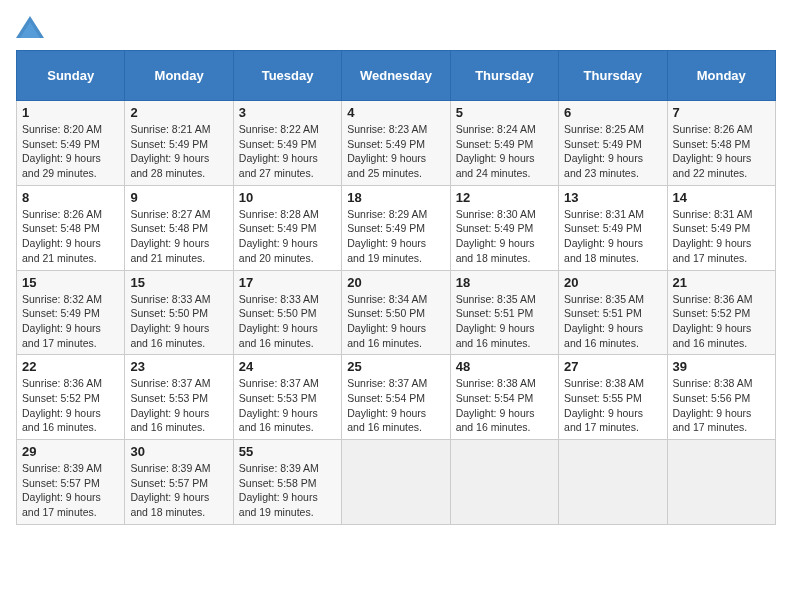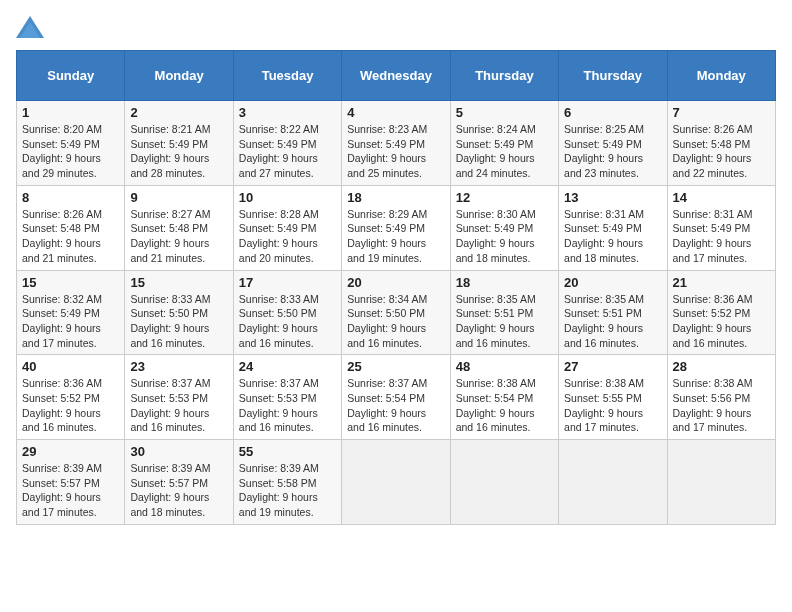--- a/index.html
+++ b/index.html
@@ -240,21 +240,21 @@
       </td>
         <td>
         <span class="day-number">21</span>
         <div class="day-info">
           Sunrise: 8:36 AM<br>Sunset: 5:52 PM<br>Daylight: 9 hours and 16 minutes.
         </div>
       </td>
       </tr>
       <tr>
         <td>
-        <span class="day-number">40</span>
+        <span class="day-number">22</span>
         <div class="day-info">
           Sunrise: 8:36 AM<br>Sunset: 5:52 PM<br>Daylight: 9 hours and 16 minutes.
         </div>
       </td>
         <td>
         <span class="day-number">23</span>
         <div class="day-info">
           Sunrise: 8:37 AM<br>Sunset: 5:53 PM<br>Daylight: 9 hours and 16 minutes.
         </div>
       </td>
@@ -276,21 +276,21 @@
           Sunrise: 8:38 AM<br>Sunset: 5:54 PM<br>Daylight: 9 hours and 16 minutes.
         </div>
       </td>
         <td>
         <span class="day-number">27</span>
         <div class="day-info">
           Sunrise: 8:38 AM<br>Sunset: 5:55 PM<br>Daylight: 9 hours and 17 minutes.
         </div>
       </td>
         <td>
-        <span class="day-number">28</span>
+        <span class="day-number">39</span>
         <div class="day-info">
           Sunrise: 8:38 AM<br>Sunset: 5:56 PM<br>Daylight: 9 hours and 17 minutes.
         </div>
       </td>
       </tr>
       <tr>
         <td>
         <span class="day-number">29</span>
         <div class="day-info">
           Sunrise: 8:39 AM<br>Sunset: 5:57 PM<br>Daylight: 9 hours and 17 minutes.

